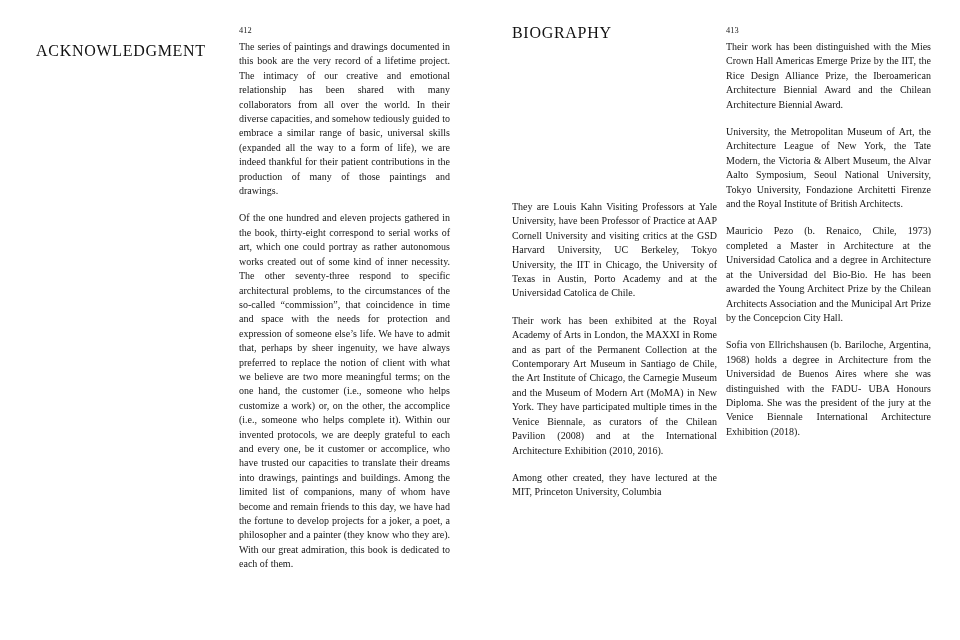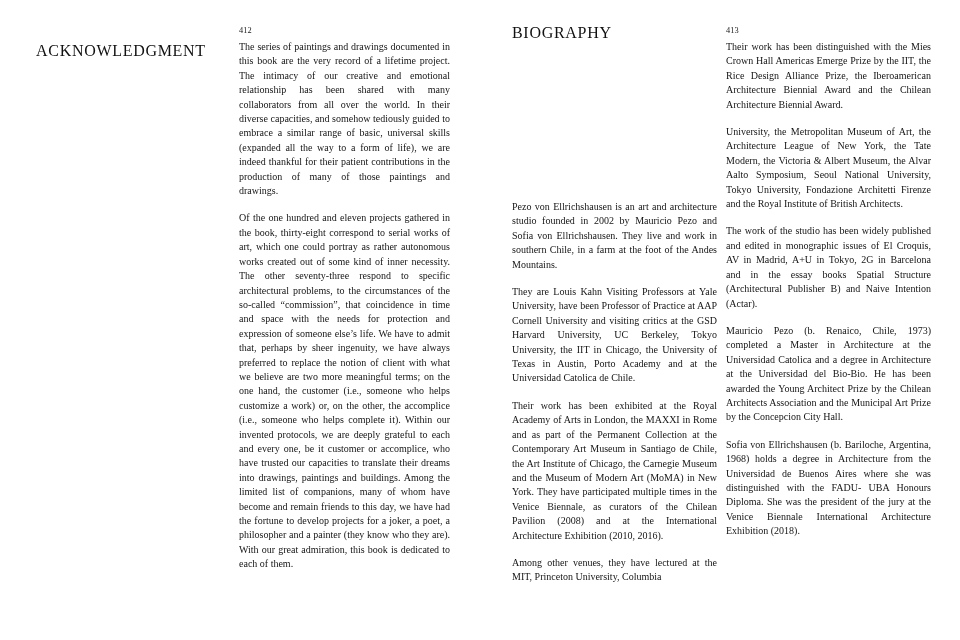--- a/index.html
+++ b/index.html
@@ -80,29 +80,27 @@
   <div class="col" id="ack-col">
     <p>The series of paintings and drawings documented in this book are the very record of a lifetime project. The intimacy of our creative and emotional relationship has been shared with many collaborators from all over the world. In their diverse capacities, and somehow tediously guided to embrace a similar range of basic, universal skills (expanded all the way to a form of life), we are indeed thankful for their patient contributions in the production of many of those paintings and drawings.</p>
     <p>Of the one hundred and eleven projects gathered in the book, thirty-eight correspond to serial works of art, which one could portray as rather autonomous works created out of some kind of inner necessity. The other seventy-three respond to specific architectural problems, to the circumstances of the so-called “commission”, that coincidence in time and space with the needs for protection and expression of someone else’s life. We have to admit that, perhaps by sheer ingenuity, we have always preferred to replace the notion of client with what we believe are two more meaningful terms; on the one hand, the customer (i.e., someone who helps customize a work) or, on the other, the accomplice (i.e., someone who helps complete it). Within our invented protocols, we are deeply grateful to each and every one, be it customer or accomplice, who have trusted our capacities to translate their dreams into drawings, paintings and buildings. Among the limited list of companions, many of whom have become and remain friends to this day, we have had the fortune to develop projects for a joker, a poet, a philosopher and a painter (they know who they are). With our great admiration, this book is dedicated to each of them.</p>
   </div>
 
   <div class="folio" id="folio-right">413</div>
 
   <div class="section-heading" id="bio-heading">BIOGRAPHY</div>
 
   <div class="col" id="bio-col-left">
-    <p>Pezo von Ellrichshausen is an art and architecture studio founded in 2002 by Mauricio Pezo and Sofia von Ellrichshausen. They live and work in southern Chile, in a farm at the foot of the Andes Mountains.</p>
     <p>They are Louis Kahn Visiting Professors at Yale University, have been Professor of Practice at AAP Cornell University and visiting critics at the GSD Harvard University, UC Berkeley, Tokyo University, the IIT in Chicago, the University of Texas in Austin, Porto Academy and at the Universidad Catolica de Chile.</p>
     <p>Their work has been exhibited at the Royal Academy of Arts in London, the MAXXI in Rome and as part of the Permanent Collection at the Contemporary Art Museum in Santiago de Chile, the Art Institute of Chicago, the Carnegie Museum and the Museum of Modern Art (MoMA) in New York. They have participated multiple times in the Venice Biennale, as curators of the Chilean Pavilion (2008) and at the International Architecture Exhibition (2010, 2016).</p>
-    <p>Among other venues, they have lectured at the MIT, Princeton University, Columbia</p>
+    <p>Among other created, they have lectured at the MIT, Princeton University, Columbia</p>
   </div>
 
   <div class="col" id="bio-col-right">
     <p>Their work has been distinguished with the Mies Crown Hall Americas Emerge Prize by the IIT, the Rice Design Alliance Prize, the Iberoamerican Architecture Biennial Award and the Chilean Architecture Biennial Award.</p>
     <p>University, the Metropolitan Museum of Art, the Architecture League of New York, the Tate Modern, the Victoria &amp; Albert Museum, the Alvar Aalto Symposium, Seoul National University, Tokyo University, Fondazione Architetti Firenze and the Royal Institute of British Architects.</p>
-    <p>The work of the studio has been widely published and edited in monographic issues of El Croquis, AV in Madrid, A+U in Tokyo, 2G in Barcelona and in the essay books Spatial Structure (Architectural Publisher B) and Naive Intention (Actar).</p>
     <p>Mauricio Pezo
 (b. Renaico, Chile, 1973) completed a Master in Architecture at the Universidad Catolica and a degree in Architecture at the Universidad del Bio-Bio. He has been awarded the Young Architect Prize by the Chilean Architects Association and the Municipal Art Prize by the Concepcion City Hall.</p>
     <p>Sofia von Ellrichshausen
 (b. Bariloche, Argentina, 1968) holds a degree in Architecture from the Universidad de Buenos Aires where she was distinguished with the FADU- UBA Honours Diploma. She was the president of the jury at the Venice Biennale International Architecture Exhibition (2018).</p>
   </div>
 
 </div>
 
 </body></html>

